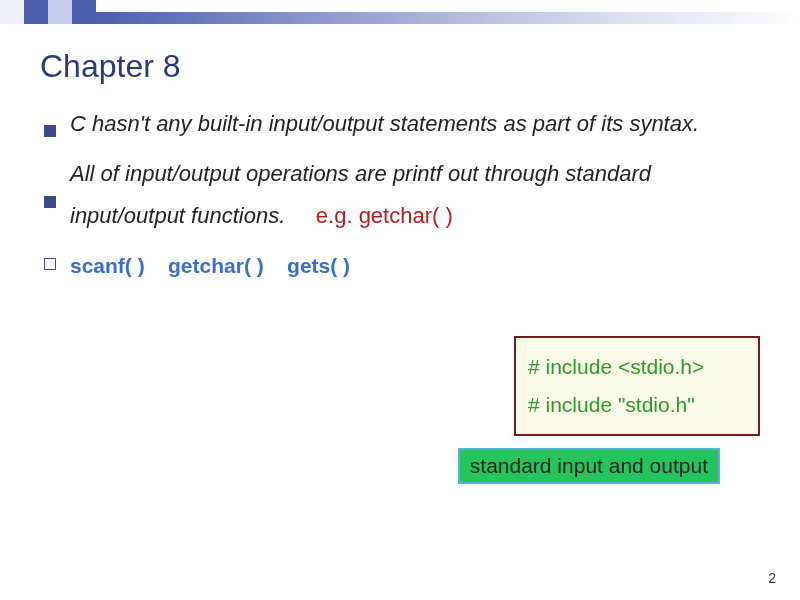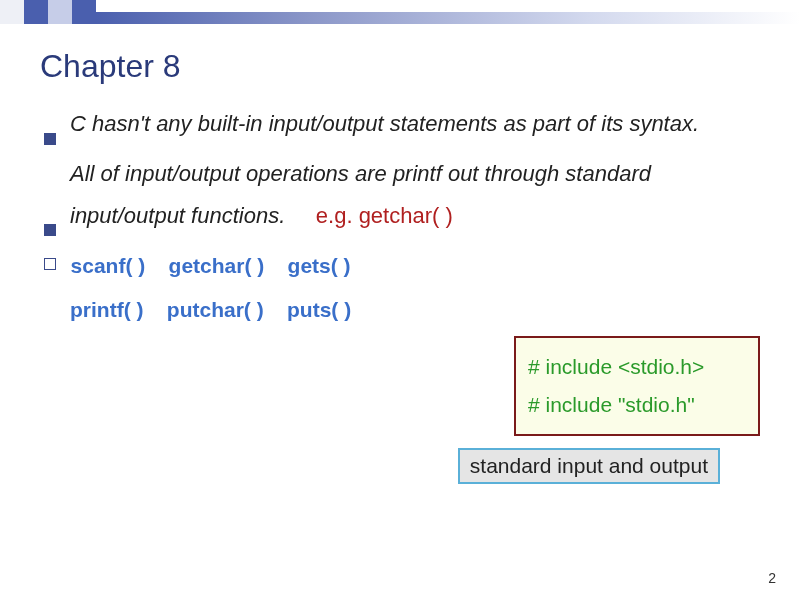--- a/index.html
+++ b/index.html
@@ -40,21 +40,21 @@
     font-weight: normal;
   }
   .content {
     padding-left: 44px;
     padding-right: 28px;
     font-size: 22px;
     color: #222;
   }
   .bullet-row {
     display: flex;
-    align-items: flex-end;
+    align-items: center;
     margin-bottom: 8px;
     line-height: 1.9;
   }
   .bullet {
     width: 10px;
     height: 10px;
     background: #3a4a8a;
     border: 1px solid #3a4a8a;
     margin-top: 14px;
     margin-right: 14px;
@@ -91,21 +91,21 @@
     border: 2px solid #7a1a1a;
     padding: 10px 12px;
     color: #2a9a2a;
     font-size: 21px;
     line-height: 1.8;
   }
   .stdio-box {
     position: absolute;
     right: 80px;
     top: 448px;
-    background: #e5e5e5;
+    background: #22c55e;
     border: 2px solid #5ab0d8;
     padding: 4px 10px;
     color: #222;
     font-size: 21px;
   }
   .page-num {
     position: absolute;
     bottom: 14px;
     right: 24px;
     font-size: 14px;
@@ -143,25 +143,20 @@
   </div>
 
   <div class="bullet-row fn-row">
     <div class="bullet hollow"></div>
     <div class="fn-block">
       <div>
         <span class="blue-fn">scanf( )</span>&nbsp;&nbsp;&nbsp;
         <span class="blue-fn">getchar( )</span>&nbsp;&nbsp;&nbsp;
         <span class="blue-fn">gets( )</span>
       </div>
-      <div>
-        <span class="blue-fn">printf( )</span>&nbsp;&nbsp;&nbsp;
-        <span class="blue-fn">putchar( )</span>&nbsp;&nbsp;&nbsp;
-        <span class="blue-fn">puts( )</span>
-      </div>
     </div>
   </div>
 
 </div>
 
 <div class="include-box">
   <div># include &lt;stdio.h&gt;</div>
   <div># include "stdio.h"</div>
 </div>
 

